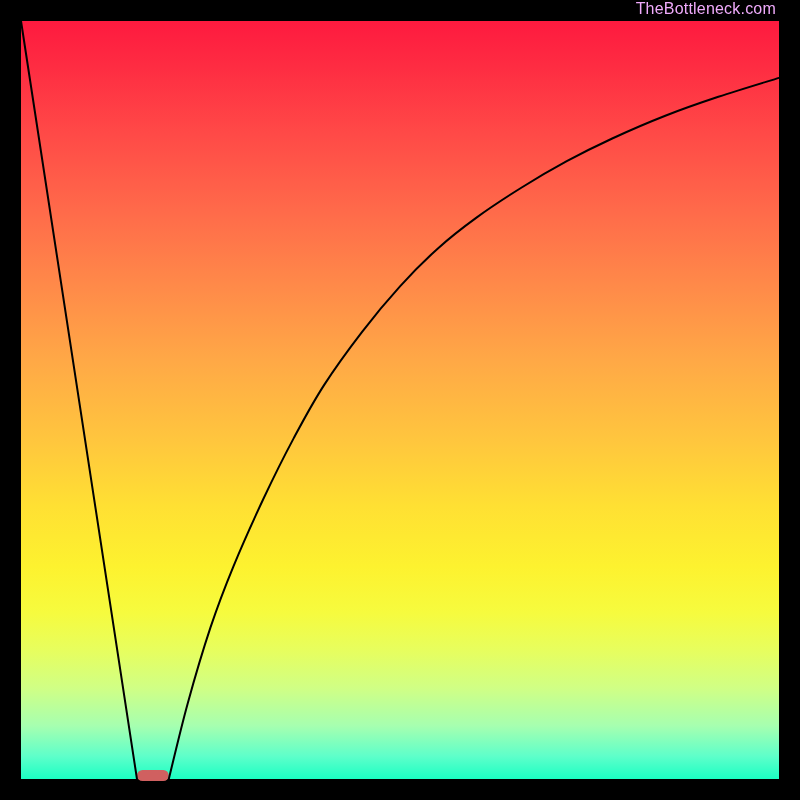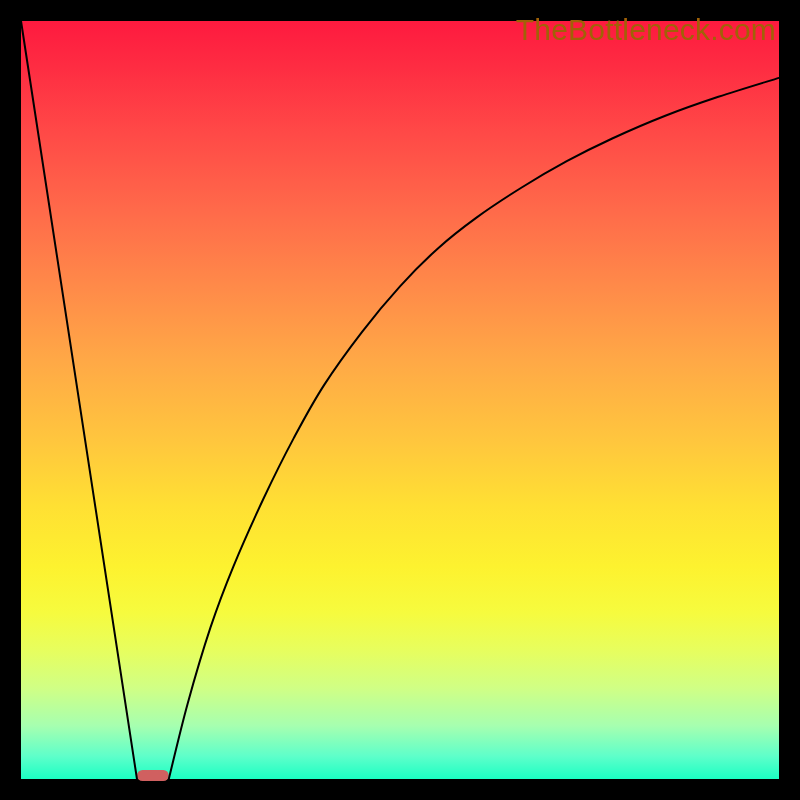--- a/index.html
+++ b/index.html
@@ -45,24 +45,24 @@
   svg.curves {
     position: absolute;
     left: 0;
     top: 0;
     width: 758px;
     height: 758px;
     overflow: visible;
   }
   .watermark {
     position: absolute;
-    top: 13px;
+    top: 0px;
     right: 24px;
-    color: #a16207;
-    font-size: 30px;
+    color: #f0abfc;
+    font-size: 16px;
     letter-spacing: 0.2px;
     user-select: none;
   }
 </style>
 </head>
 <body>
 
 <div class="frame">
   <div class="plot-area">
     <svg class="curves" viewBox="0 0 758 758" preserveAspectRatio="none">

